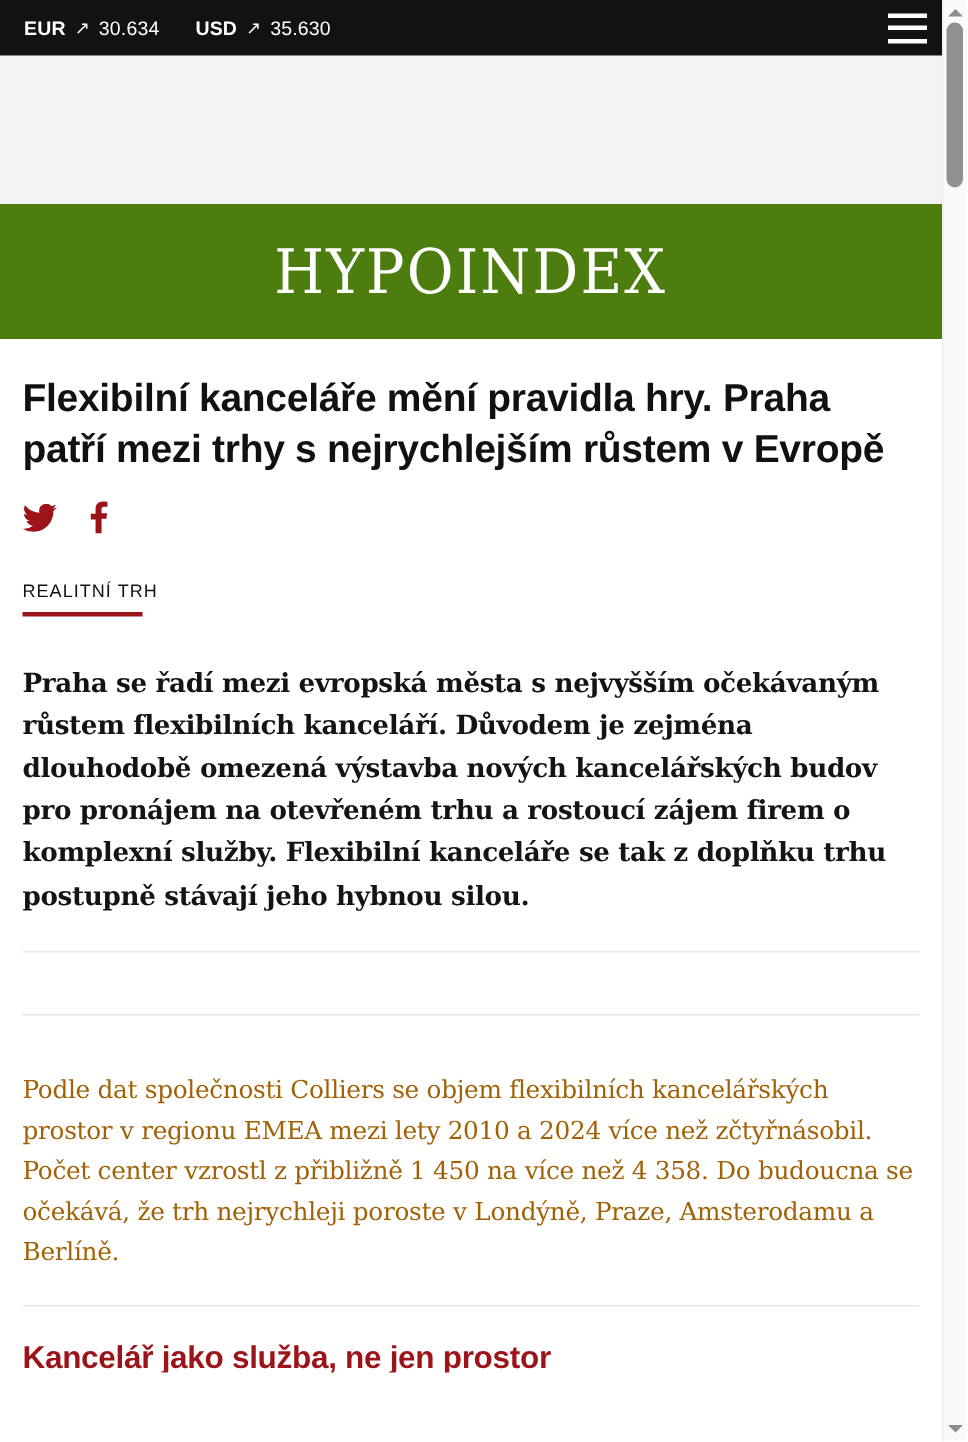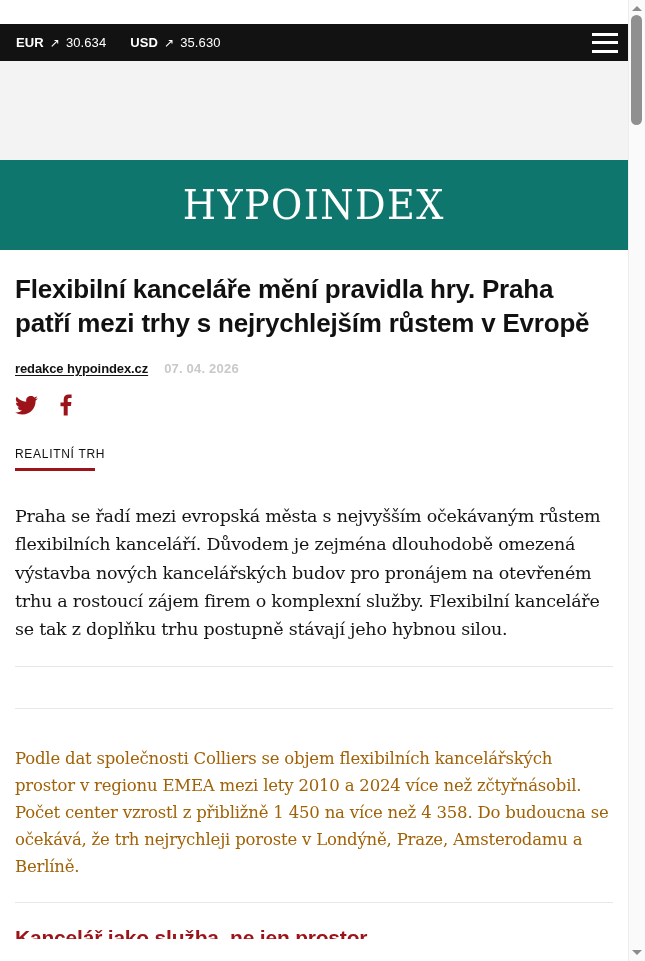--- a/index.html
+++ b/index.html
@@ -25,21 +25,20 @@
 
   
   #page {
     position: absolute;
     left: 0;
     top: 0;
     width: 628px;
     height: 915px;
     background: #ffffff;
     overflow: hidden;
-    margin-top: 24px;
   }
 
   
   .topbar {
     position: relative;
     height: 37px;
     background: #121212;
     display: flex;
     align-items: center;
     padding: 0 0 0 16px;
@@ -91,21 +90,21 @@
 
   
   .gray-band {
     height: 99px;
     background: #f3f3f3;
   }
 
   
   .brand-banner {
     height: 90px;
-    background: #0f766e;
+    background: #4d7c0f;
     display: flex;
     align-items: center;
     justify-content: center;
   }
   .brand-logo {
     color: #ffffff;
     font-family: "DejaVu Serif", "Liberation Serif", serif;
     font-weight: 400;
     font-size: 41px;
     letter-spacing: 1.5px;
@@ -179,21 +178,21 @@
   .category-rule {
     margin-top: 7px;
     height: 3px;
     width: 80px;
     background: #9c1419;
   }
 
   .lead {
     margin: 31px 0 0 0;
     font-family: "DejaVu Serif", "Liberation Serif", serif;
-    font-weight: 400;
+    font-weight: 700;
     font-size: 17.5px;
     line-height: 1.62;
     color: #141414;
     letter-spacing: -0.25px;
   }
 
   .divider {
     height: 1px;
     background: #e8e8e8;
     margin: 0;
@@ -299,24 +298,20 @@
     <div class="gray-band"></div>
 
     <div class="brand-banner">
       <div class="brand-logo">HYPOINDEX</div>
     </div>
 
     <div class="article">
 
       <h1 class="headline">Flexibilní kanceláře mění pravidla hry. Praha patří mezi trhy s nejrychlejším růstem v Evropě</h1>
 
-      <div class="meta">
-        <span class="meta-author">redakce hypoindex.cz</span>
-        <span class="meta-date">07. 04. 2026</span>
-      </div>
 
       <div class="social">
         <span class="social-icon">
           <svg width="23" height="19" viewBox="0 0 24 20" aria-hidden="true">
             <path fill="#9c1419" d="M24 2.37a9.6 9.6 0 0 1-2.83.79A4.95 4.95 0 0 0 23.34.37a9.84 9.84 0 0 1-3.13 1.2A4.92 4.92 0 0 0 11.6 5.03c0 .39.04.76.12 1.12A13.98 13.98 0 0 1 1.67.9a4.93 4.93 0 0 0 1.52 6.58 4.88 4.88 0 0 1-2.23-.62v.06a4.93 4.93 0 0 0 3.95 4.83 4.95 4.95 0 0 1-2.22.09 4.93 4.93 0 0 0 4.6 3.42A9.88 9.88 0 0 1 0 17.3a13.94 13.94 0 0 0 7.55 2.22c9.06 0 14.01-7.5 14.01-14.01l-.02-.64A9.96 9.96 0 0 0 24 2.37z"></path>
           </svg>
         </span>
         <span class="social-icon">
           <svg width="12" height="22" viewBox="0 0 12 22" aria-hidden="true">
             <path fill="#9c1419" d="M7.7 21.5v-9.6h3.2l.5-3.8H7.7V5.7c0-1.1.3-1.8 1.9-1.8h2V.6C11.2.5 10 .4 8.6.4 5.7.4 3.7 2.2 3.7 5.4v3.1H.5v3.8h3.2v9.2H7.7z"></path>

